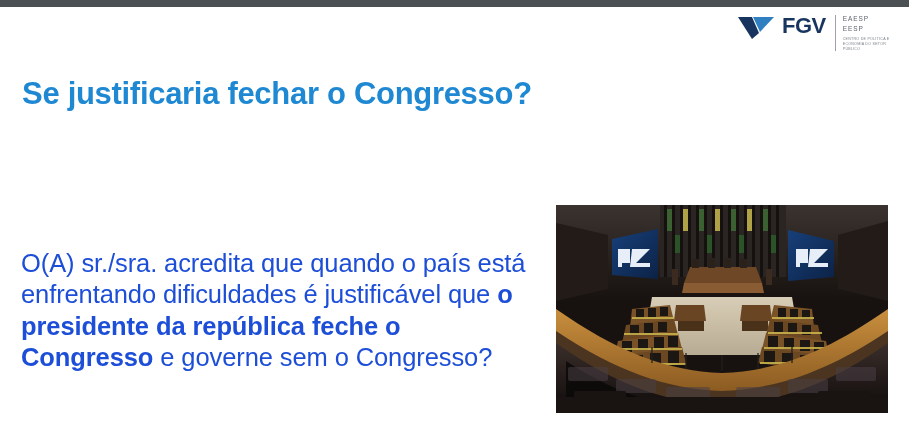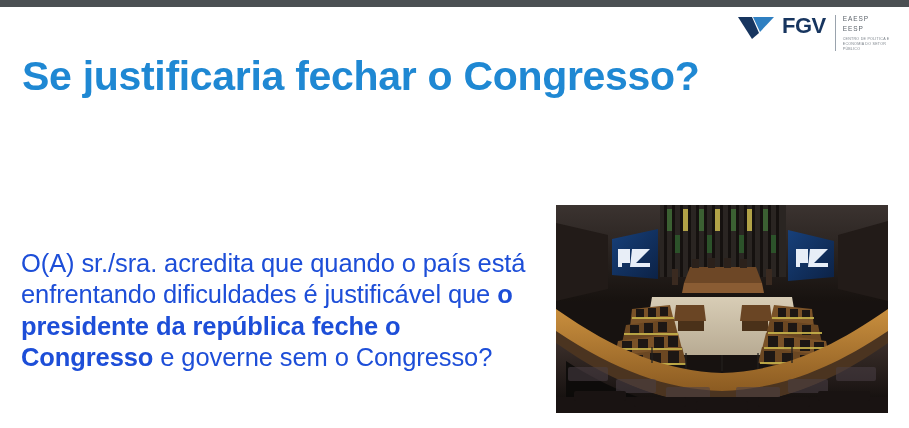--- a/index.html
+++ b/index.html
@@ -81,24 +81,24 @@
     color: #7b828a;
     line-height: 5px;
     max-width: 62px;
     font-family: "Liberation Sans", sans-serif;
   }
 
   
   .slide-title {
     position: absolute;
     left: 22px;
-    top: 23px;
+    top: 47px;
     font-family: "Liberation Sans", sans-serif;
     font-weight: bold;
-    font-size: 41px;
+    font-size: 31px;
     line-height: 38px;
     color: #1f88d3;
     letter-spacing: -0.3px;
     white-space: nowrap;
   }
 
   
   .question-text {
     position: absolute;
     left: 21px;

